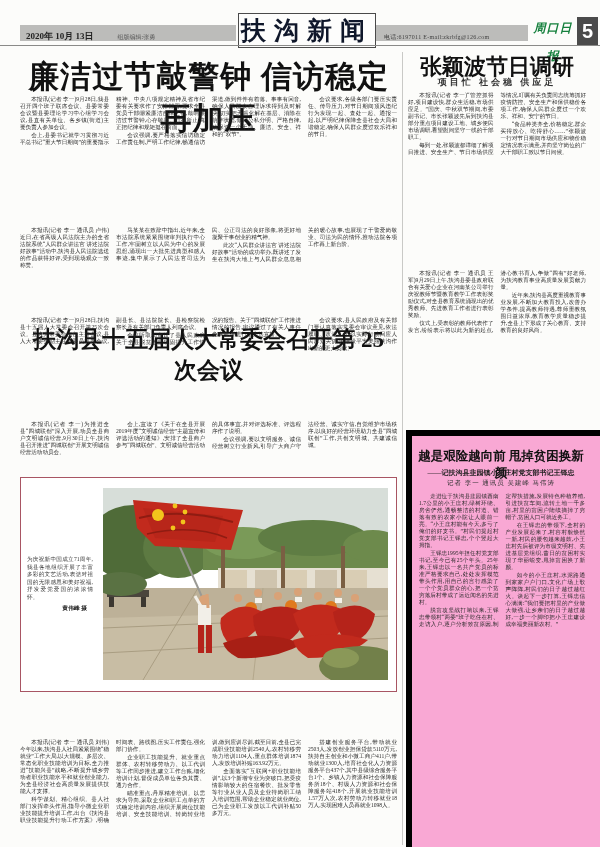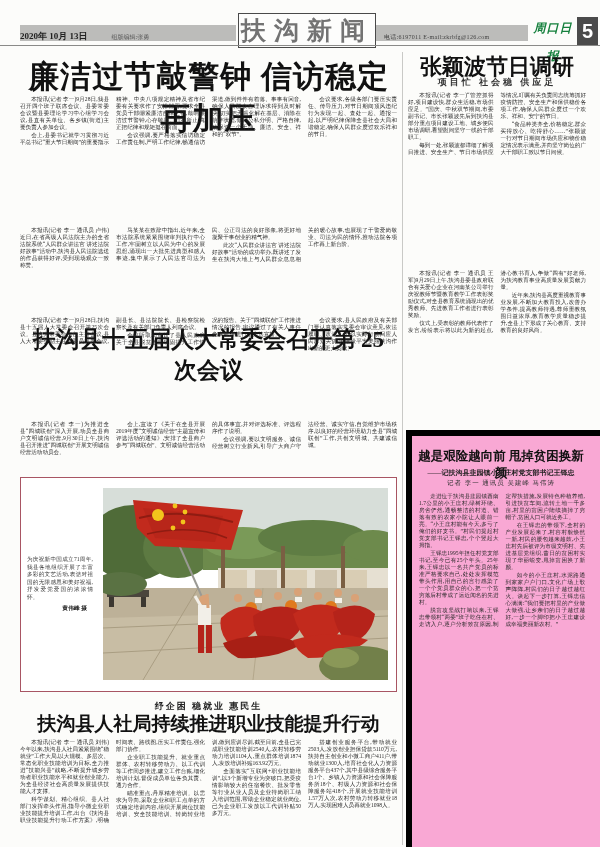--- a/index.html
+++ b/index.html
@@ -1,25 +1,25 @@
 <!DOCTYPE html>
 <html><head>
 <meta charset="utf-8">
 <style>
   html,body{margin:0;padding:0;background:#e8e8e6;}
   #page{position:relative;width:600px;height:847px;background:#fcfcfa;margin:0 auto;overflow:hidden;
         font-family:"Liberation Serif","DejaVu Serif",serif;color:#1a1a1a;}
   .abs{position:absolute;}
   
   .graybar{background:#bcbcba;height:16px;}
-  .date-text{font-size:9px;font-weight:bold;color:#222;line-height:16px;}
+  .date-text{font-size:9px;font-weight:bold;color:#222;line-height:16px;padding-left:6px;}
   .credit-text{font-size:6px;color:#555;line-height:16px;}
   .contact-text{font-size:6px;color:#444;line-height:16px;padding-left:8px;letter-spacing:.3px;}
   .section-box{border:1px solid #4a4a4a;background:#fdfdfc;text-align:center;}
-  .section-title{font-size:25px;font-weight:bold;letter-spacing:8px;line-height:33px;color:#737373;}
+  .section-title{font-size:25px;font-weight:bold;letter-spacing:8px;line-height:33px;color:#0f172a;}
   .masthead{font-size:12px;font-weight:bold;font-style:italic;color:#15803d;letter-spacing:1px;line-height:28px;text-align:center;}
   .pagenum-box{background:#4b4b4b;color:#fff;text-align:center;font-family:"Liberation Sans",sans-serif;
                font-weight:bold;font-size:20px;line-height:28px;}
   .header-rule{background:#8a8a88;height:1px;}
   .vdivider{background:#c9c9c6;width:1px;}
   
   .hl{width:100%;text-align:center;font-weight:bold;color:#111;}
   .hl-a{font-size:31px;letter-spacing:1px;}
   .hl-b{font-size:19px;color:#9a2a20;}
   .hl-c{font-size:23px;margin-top:36px;}
@@ -183,22 +183,20 @@
         <rect x="152" y="110" width="7" height="5" fill="#f4f1ea"></rect>
         <rect x="192" y="109" width="7" height="5" fill="#f4f1ea"></rect>
         <rect x="232" y="110" width="7" height="5" fill="#f4f1ea"></rect>
 
         <ellipse cx="258" cy="178" rx="42" ry="20" fill="#72804a"></ellipse>
         <ellipse cx="238" cy="170" rx="18" ry="10" fill="#8a9858"></ellipse>
       </svg>
     </div>
   </div>
 
-  <div class="abs kicker" style="left:20px;top:700px;width:377px;">纾企困 稳就业 惠民生</div>
-  <div class="abs hl hl-e" style="left:20px;top:711px;width:377px;">扶沟县人社局持续推进职业技能提升行动</div>
   <div class="abs body-cols cols4" style="left:20px;top:739px;width:377px;height:104px;">
       <p>本报讯(记者 李一 通讯员 刘伟)今年以来,扶沟县人社局紧紧围绕“稳就业”工作大局,以大规模、多层次、常态化职业技能培训为目标,全力推进“技能兴县”战略,不断提升城乡劳动者职业技能水平和就业创业能力,为全县经济社会高质量发展提供技能人才支撑。</p>
       <p>科学谋划、精心组织。县人社部门发挥牵头作用,指导小微企业职业技能提升培训工作,出台《扶沟县职业技能提升行动工作方案》,明确时间表、路线图,压实工作责任,强化部门协作。</p>
       <p>企业职工技能提升、就业重点群体、农村转移劳动力、以工代训等工作同步推进,建立工作台账,细化培训计划,督促成员单位各负其责、通力合作。</p>
       <p>瞄准重点,丹厚精准培训。以需求为导向,采取企业和职工点单的方式确定培训内容,组织开展岗位技能培训、安全技能培训、转岗转业培训,做到应训尽训,截至目前,全县已完成职业技能培训2540人,农村转移劳动力培训1104人,重点群体培训1874人,发放培训补贴163.92万元。</p>
       <p>全面落实“互联网+职业技能培训”,以3个新增专业为突破口,把受疫情影响较大的住宿餐饮、批发零售等行业从业人员及企业待岗职工纳入培训范围,帮助企业稳定就业岗位,已为企业职工发放以工代训补贴50多万元。</p>
       <p>搭建创业服务平台,带动就业2503人,发放创业担保贷款5110万元,扶持自主创业和小微工商户411户,带动就业1300人,培育社会化人力资源服务平台437个,其中县级综合服务平台1个、乡镇人力资源和社会保障服务所18个、村级人力资源和社会保障服务站418个,开展就业技能培训1.57万人次,农村劳动力转移就业18万人,实现困难人员再就业1098人。</p>
     </div>
 
   <div class="abs hl hl-r1" style="left:408px;top:52px;width:178px;">张颖波节日调研</div>

